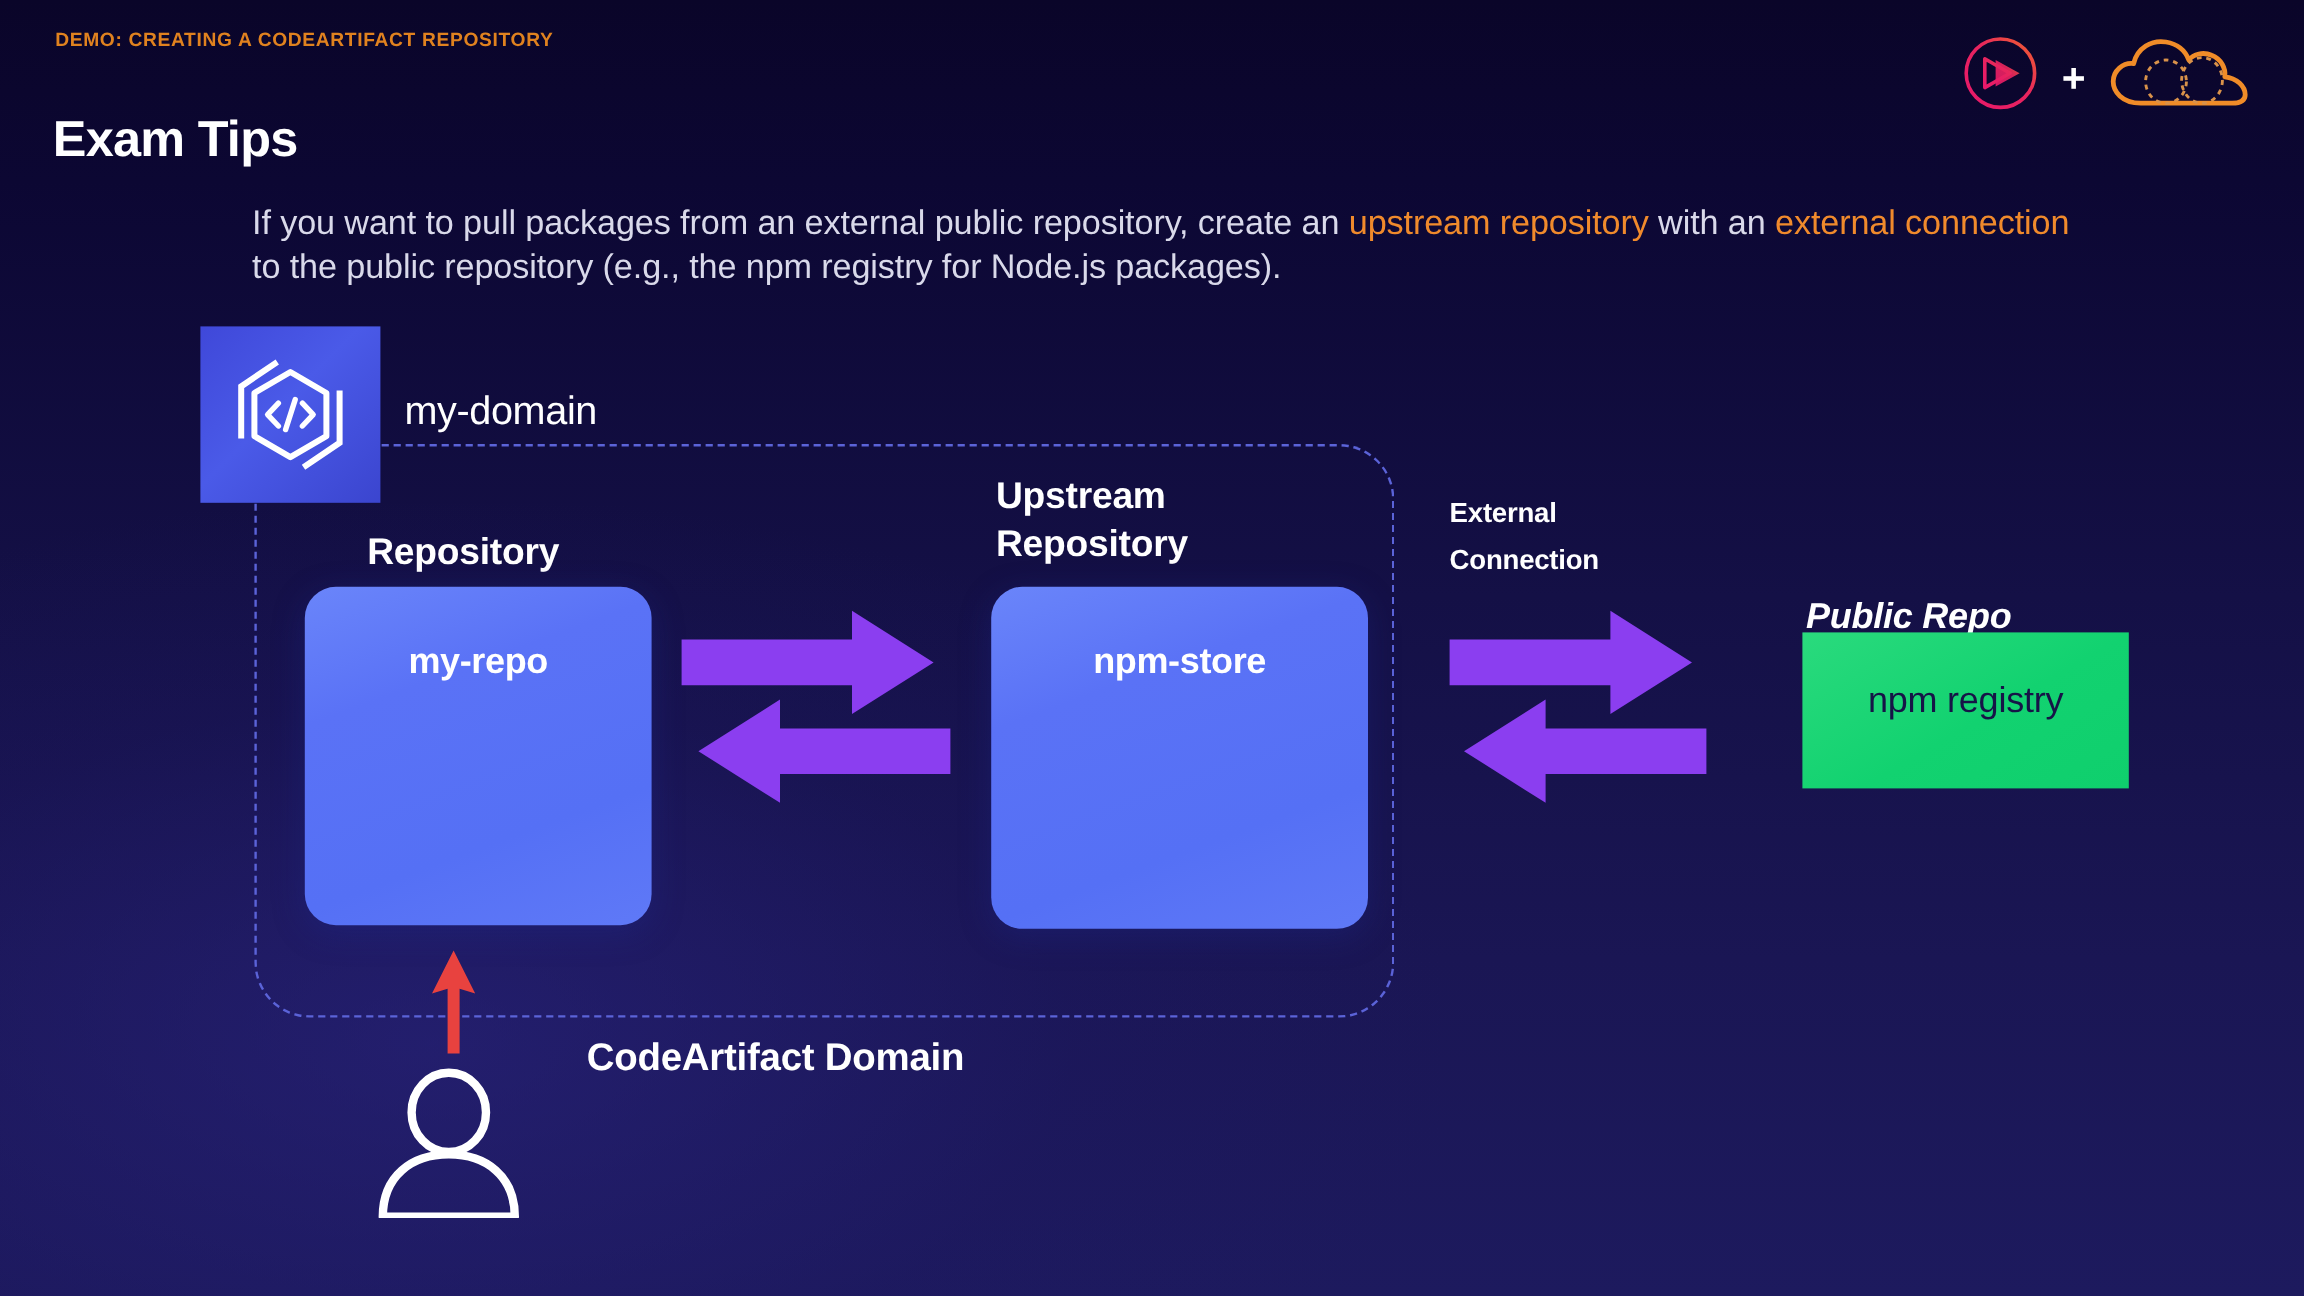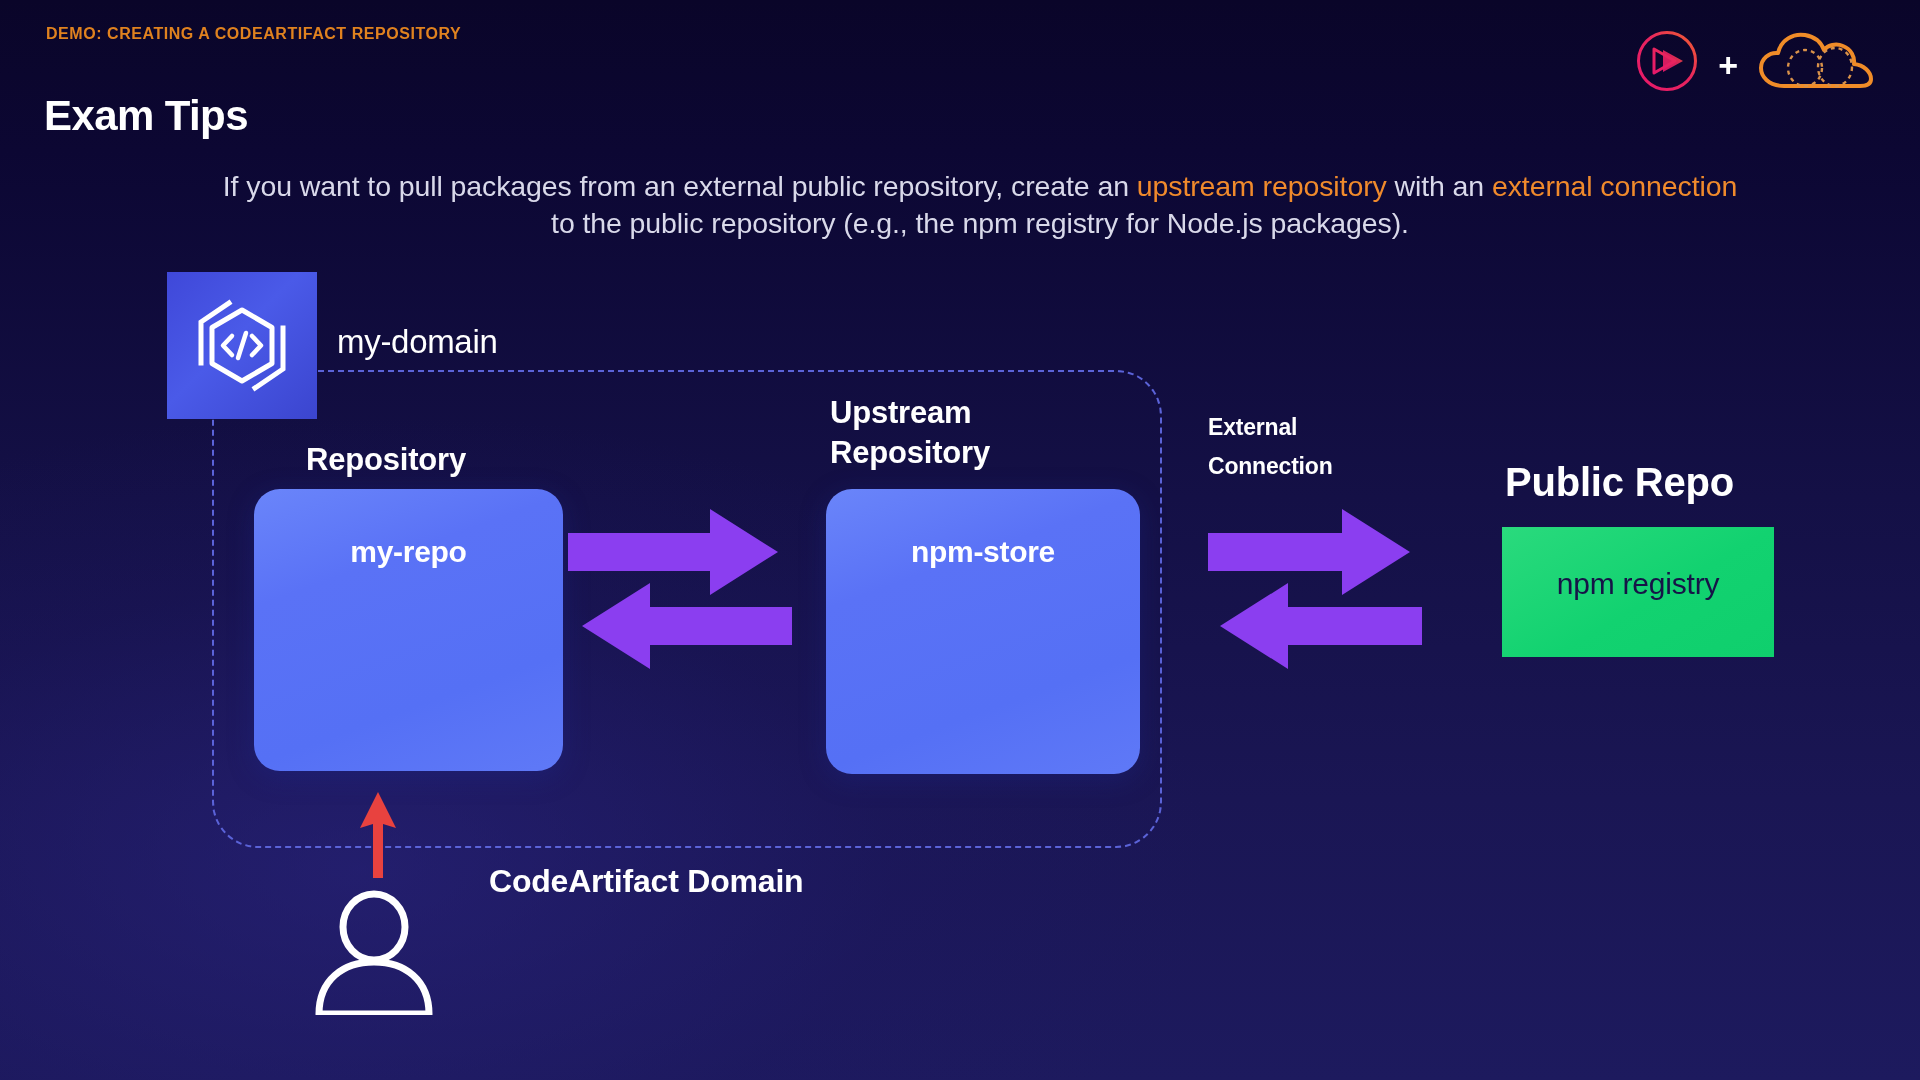--- a/index.html
+++ b/index.html
@@ -64,21 +64,20 @@
     line-height: 1;
     margin-top: 4px;
   }
 
   
   #intro {
     position: absolute;
     left: 210px;
     top: 168px;
     width: 1540px;
-    text-align: center;
     color: #d9d9ea;
     font-size: 28.5px;
     line-height: 37px;
     letter-spacing: -0.1px;
   }
   #intro .hl { color: #f08a2c; }
 
   
   #domain-box {
     position: absolute;
@@ -132,46 +131,47 @@
     left: 0; right: 0;
     top: 46px;
     text-align: center;
     color: #ffffff;
     font-size: 30px;
     font-weight: bold;
     letter-spacing: -0.3px;
   }
 
   #repo-title-1 { left: 306px; top: 440px; }
-  #repo-box-1   { left: 254px; top: 489px; width: 289px; height: 282px; padding-left: 20px; }
+  #repo-box-1   { left: 254px; top: 489px; width: 289px; height: 282px; }
 
   #repo-title-2 { left: 830px; top: 393px; }
   #repo-box-2   { left: 826px; top: 489px; width: 314px; height: 285px; }
 
   
   #ext-conn-label {
     position: absolute;
     left: 1208px;
     top: 408px;
     color: #ffffff;
     font-weight: bold;
     font-size: 23px;
     line-height: 39px;
     letter-spacing: -0.2px;
   }
 
   
   #public-repo-label {
     position: absolute;
     left: 1505px;
-    top: 460px;
-    color: #ffffff;
-    font-weight: bold;
-    font-size: 40px;
-    letter-spacing: -0.2px;
+    top: 497px;
+    color: #ffffff;
+    font-weight: bold;
+    font-size: 30px;
+    letter-spacing: -0.2px;
+    font-style: italic;
   }
   #public-repo-box {
     position: absolute;
     left: 1502px;
     top: 527px;
     width: 272px;
     height: 130px;
     background: linear-gradient(150deg, #2ada7d 0%, #12d270 55%, #0fcf6d 100%);
   }
   #public-repo-box .box-name {

